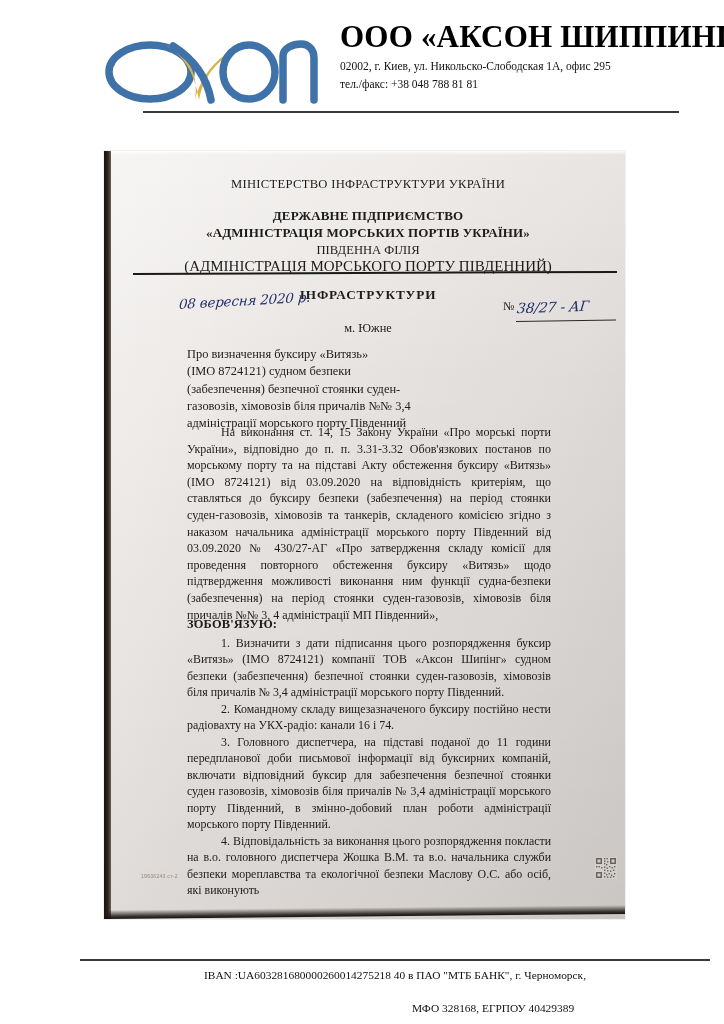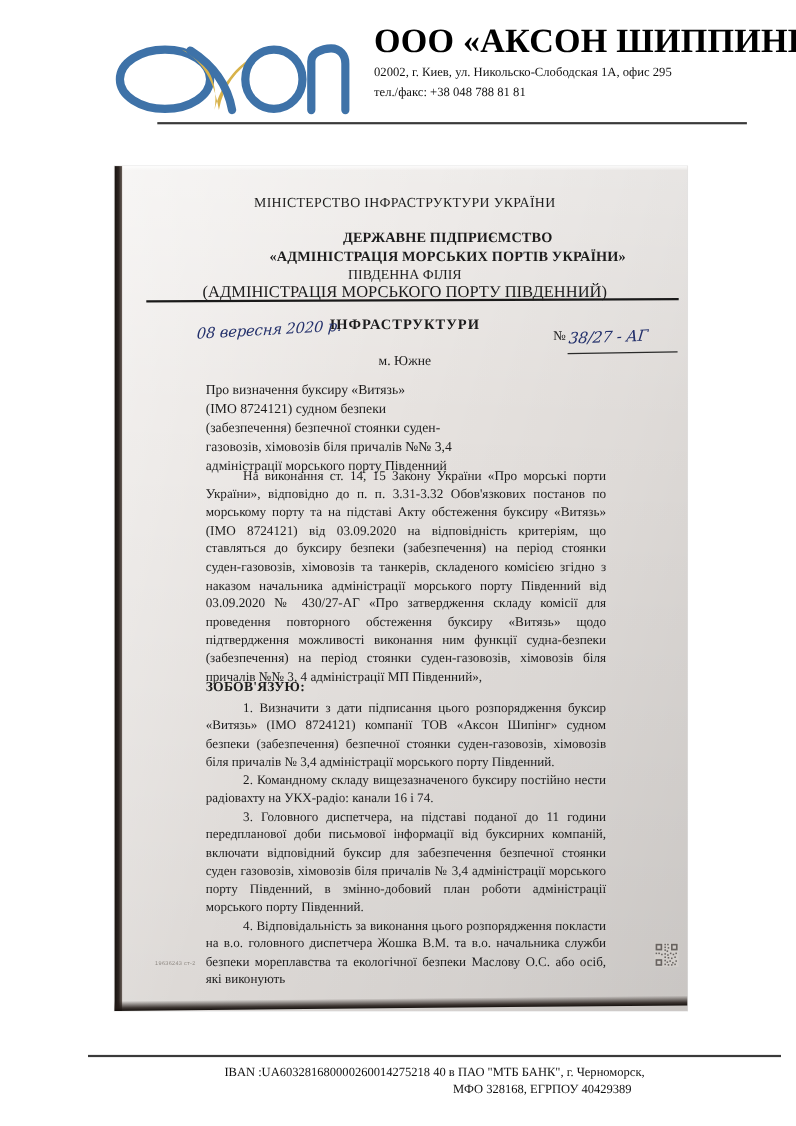--- a/index.html
+++ b/index.html
@@ -110,21 +110,20 @@
     letter-spacing: 0.3px;
   }
   #enterprise {
     position: absolute;
     left: 0; top: 56px; width: 514px;
     text-align: center;
     font-weight: bold;
     font-size: 13px;
     line-height: 1.33;
     letter-spacing: 0.1px;
-    padding-left: 39px;
   }
   #branch {
     position: absolute;
     left: 0; top: 91px; width: 514px;
     text-align: center;
     font-size: 12.6px;
     line-height: 1.34;
   }
   #branch-2 {
     position: absolute;
@@ -272,21 +271,21 @@
   }
   #footer-block {
     position: absolute;
     left: 80px; top: 967px;
     width: 630px;
     text-align: center;
     font-size: 11.4px;
     line-height: 1.42;
     color: #111;
   }
-  #footer-line-2 { padding-left: 196px; }
+  #footer-line-2 { padding-left: 196px; margin-top: 17px; }
 </style>
 </head>
 <body>
 
 <div id="letterhead">
 
   <div id="logo-wrap">
     <svg width="215" height="88" viewBox="0 0 215 88">
 
       <ellipse cx="47" cy="50" rx="41" ry="27" fill="none" stroke="#3e72a8" stroke-width="7.5"></ellipse>

